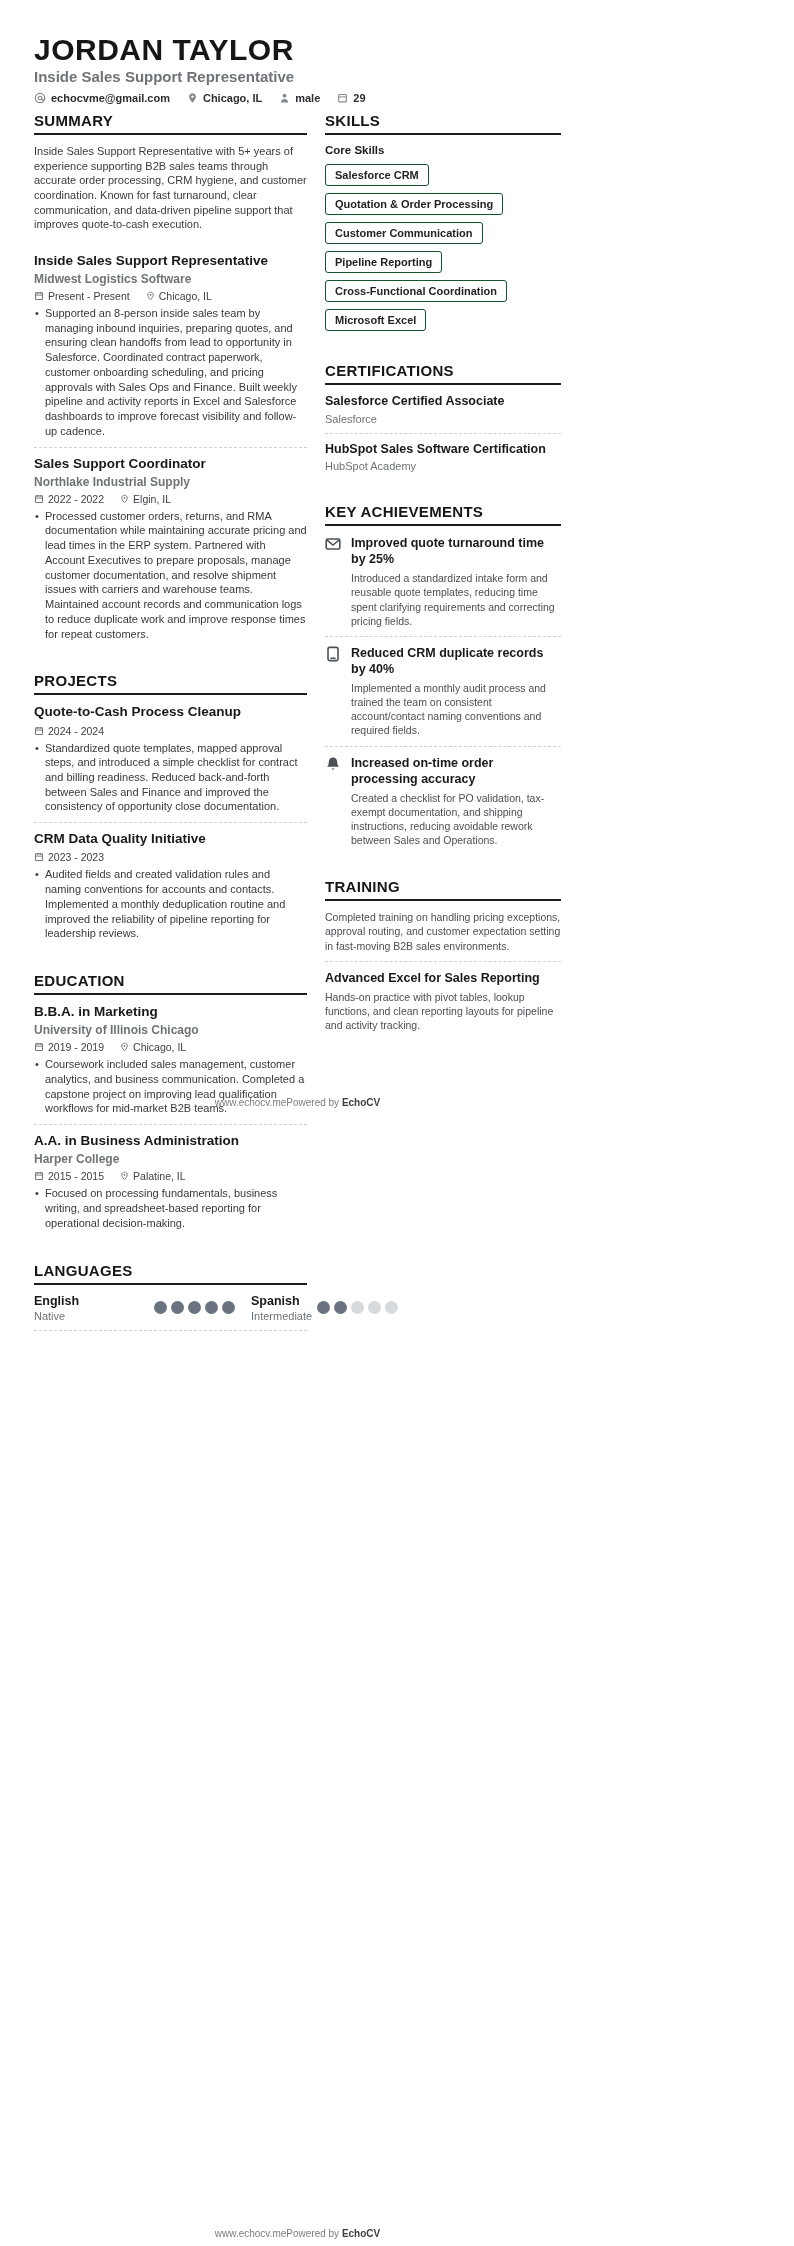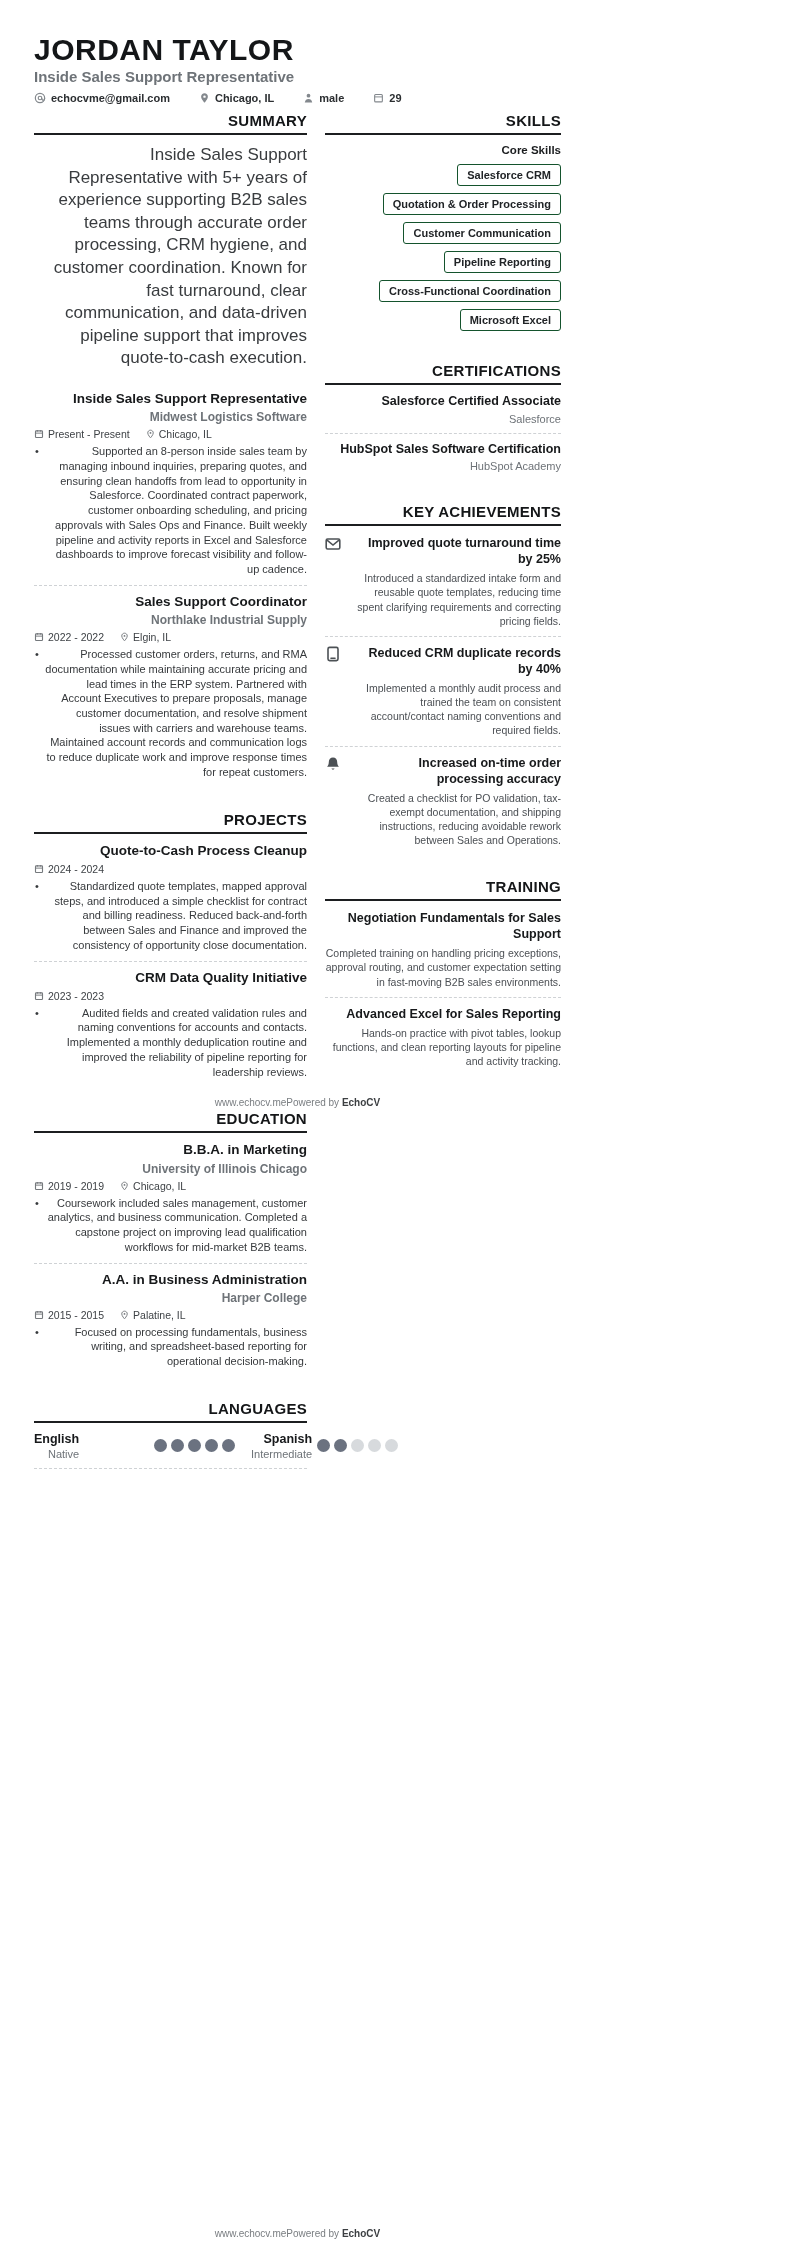--- a/index.html
+++ b/index.html
@@ -6,35 +6,35 @@
   body{
     width:794px;height:2246px;position:relative;background:#ffffff;
     font-family:"Liberation Sans",sans-serif;color:#1b1d1f;
     -webkit-font-smoothing:antialiased;
   }
   .sheet{position:absolute;top:4px;left:0;width:794px;}
   .content{padding:32px 0 0 34px;width:527px;}
   
   .name{font-size:30px;line-height:28px;font-weight:700;letter-spacing:.5px;color:#141618;}
   .headline{margin-top:4px;font-size:15px;font-weight:700;color:#6e7378;}
-  .contact-row{margin-top:7px;display:flex;align-items:center;gap:29px;font-size:11px;font-weight:700;color:#2b2e31;}
+  .contact-row{margin-top:7px;display:flex;align-items:center;gap:17px;font-size:11px;font-weight:700;color:#2b2e31;}
   .contact-item{display:flex;align-items:center;gap:5px;}
   .cicon{color:#83888d;display:inline-flex;}
   
-  .cols{display:flex;gap:18px;margin-top:8px;text-align:right;}
+  .cols{display:flex;gap:18px;margin-top:8px;}
   .col-left{width:273px;flex:0 0 273px;}
   .col-right{width:236px;flex:0 0 236px;}
   .section{margin-top:21px;}
   .col-left > .section:first-child,.col-right > .section:first-child{margin-top:0;}
   h2.sec{
     margin:0 0 9px 0;padding:10px 0 4px 0;font-size:15px;font-weight:700;letter-spacing:.3px;
     color:#141618;border-bottom:2.5px solid #1c1e20;
   }
   .col-left > .section:first-child h2.sec,.col-right > .section:first-child h2.sec{padding-top:0;}
-  .body-text{font-size:17px;line-height:1.33;color:#393c3f;}
+  .body-text{font-size:11px;line-height:1.33;color:#393c3f;}
   
   .entry-title{font-size:13.5px;font-weight:700;color:#17191b;line-height:1.2;}
   .entry-org{margin-top:3px;font-size:12px;font-weight:700;color:#6e7378;}
   .meta{display:flex;align-items:center;gap:16px;margin:4px 0 4px 0;font-size:10.5px;color:#3e4246;}
   .meta-item{display:flex;align-items:center;gap:4px;}
   .micon{color:#75797d;display:inline-flex;}
   ul.bullets{margin:1px 0 0 0;padding:0;list-style:none;}
   ul.bullets li{position:relative;padding-left:11px;font-size:11px;line-height:1.34;color:#36393c;}
   ul.bullets li::before{content:"•";position:absolute;left:1px;top:0;color:#36393c;}
   .sep{border-top:1px dashed #cfd2d5;margin:8px 0 8px 0;}
@@ -396,21 +396,20 @@
             <div>
               <div class="ach-title">Increased on-time order processing accuracy</div>
               <div class="ach-body">Created a checklist for PO validation, tax-exempt documentation, and shipping instructions, reducing avoidable rework between Sales and Operations.</div>
             </div>
           </div>
         </div>
 
         <div class="section">
           <h2 class="sec">TRAINING</h2>
           <div>
-            <div class="train-title">Negotiation Fundamentals for Sales Support</div>
             <div class="train-body">Completed training on handling pricing exceptions, approval routing, and customer expectation setting in fast-moving B2B sales environments.</div>
           </div>
           <div class="sep"></div>
           <div>
             <div class="train-title">Advanced Excel for Sales Reporting</div>
             <div class="train-body">Hands-on practice with pivot tables, lookup functions, and clean reporting layouts for pipeline and activity tracking.</div>
           </div>
         </div>
 
       </div>

